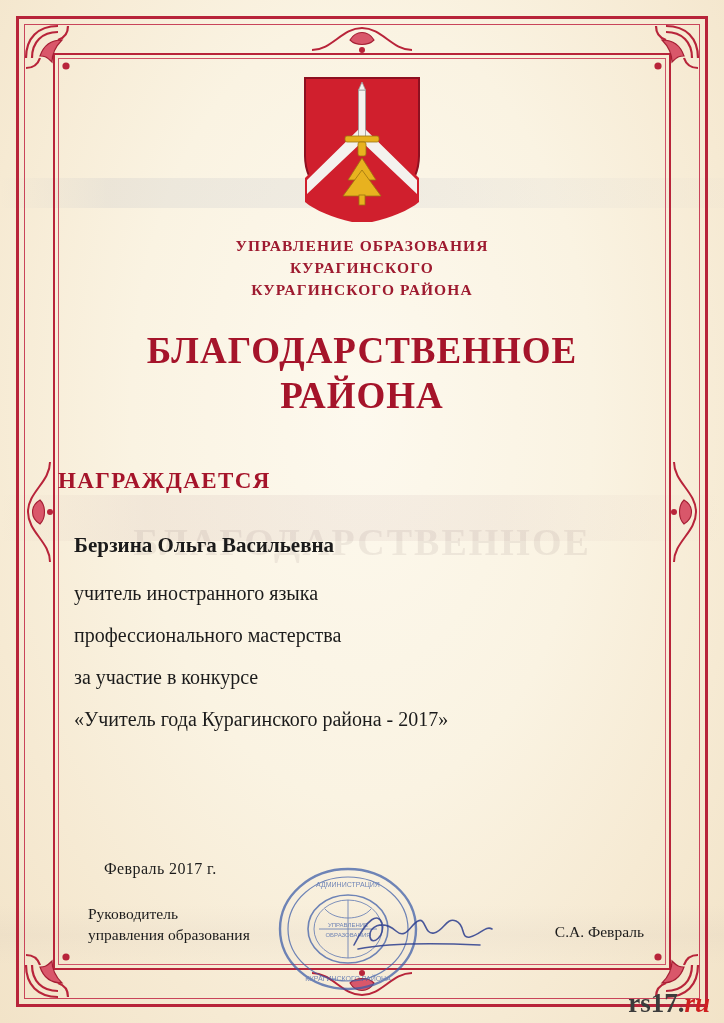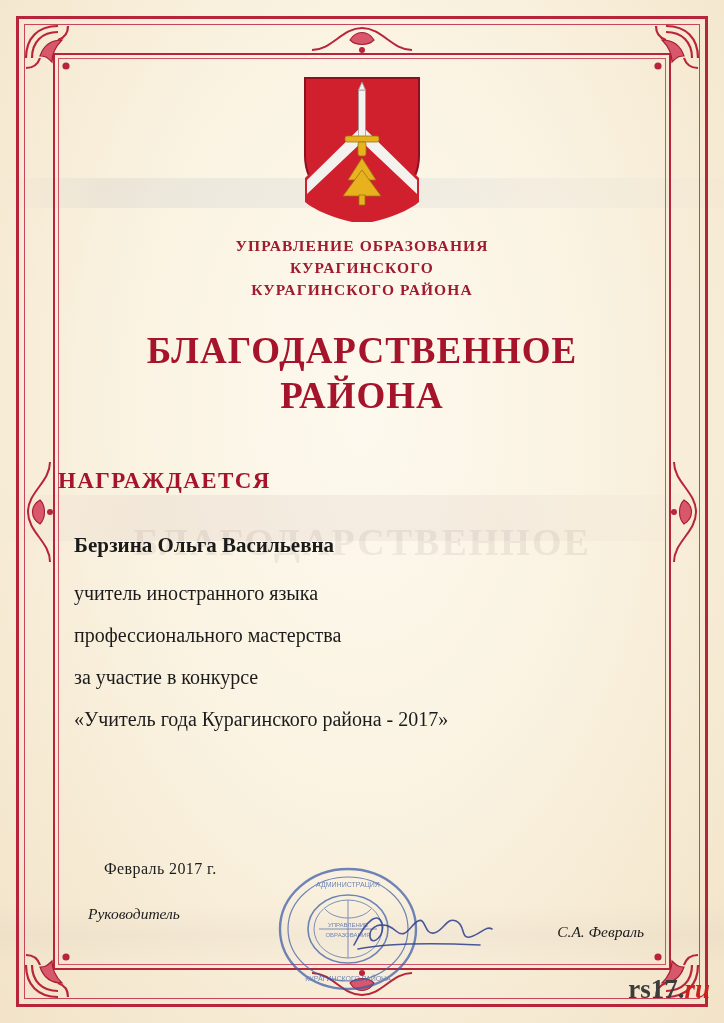--- a/index.html
+++ b/index.html
@@ -183,21 +183,20 @@
   .signature-row {
     position: absolute;
     left: 30px;
     right: 22px;
     top: 845px;
     display: flex;
     justify-content: space-between;
     align-items: flex-start;
     font-size: 15.5px;
     color: #1b1b1b;
-    font-style: italic;
   }
   .sign-left { line-height: 21px; }
   .sign-right { padding-top: 20px; white-space: nowrap; }
 
   
   .stamp {
     position: absolute;
     left: 215px;
     top: 805px;
     width: 150px;
@@ -212,21 +211,21 @@
     width: 150px;
     height: 60px;
     pointer-events: none;
     opacity: 0.85;
   }
 
   
   .watermark {
     position: absolute;
     right: 14px;
-    bottom: 20px;
+    bottom: 6px;
     font-family: "Liberation Serif", serif;
     font-size: 27px;
     font-weight: bold;
     letter-spacing: 0px;
     line-height: 1;
   }
   .wm-dark { color: #3c3c3c; }
   .wm-red  { color: #cf2020; font-style: italic; }
 </style>
 </head>
@@ -379,20 +378,21 @@
     <svg class="handsign" viewBox="0 0 150 60">
       <g fill="none" stroke="#2c3e8f" stroke-width="1.6" stroke-linecap="round">
         <path d="M6 42 C20 14 30 10 34 20 C38 32 24 44 22 34 C20 24 34 16 48 28 C58 37 62 22 70 18 C78 14 76 32 86 30 C96 28 98 14 108 18 C118 22 112 36 122 34 C132 32 138 22 144 26"></path>
         <path d="M10 46 C40 40 90 40 132 42"></path>
       </g>
     </svg>
 
     <div class="signature-row">
       <div class="sign-left">
         <div>Руководитель</div>
+        <div>управления  образования</div>
       </div>
       <div class="sign-right">С.А. Февраль</div>
     </div>
 
   </div>
 
   <div class="watermark">
     <span class="wm-dark">rs17.</span><span class="wm-red">ru</span>
   </div>
 

